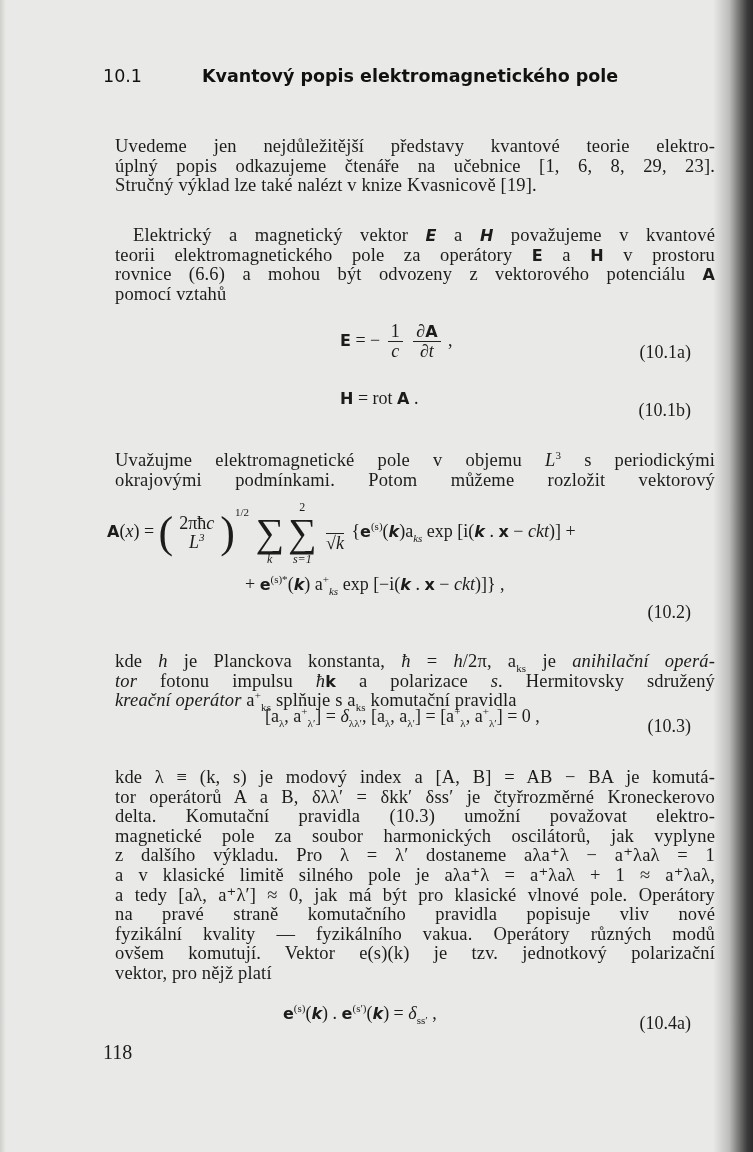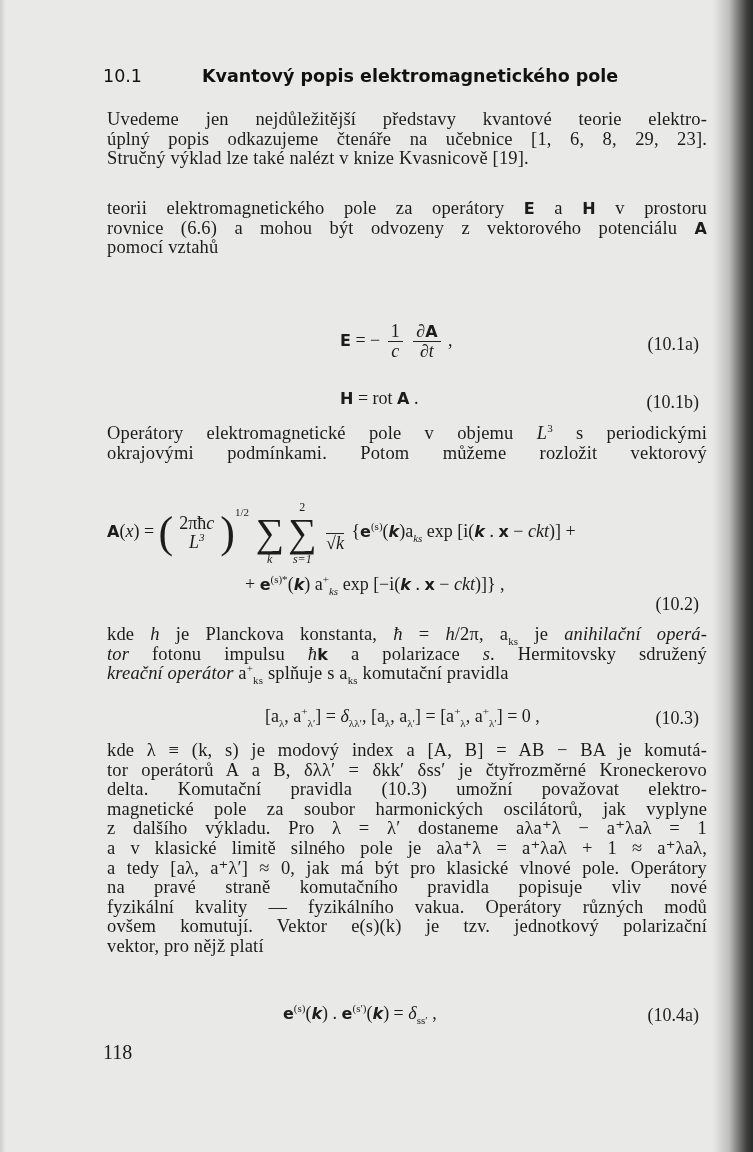--- a/index.html
+++ b/index.html
@@ -22,38 +22,39 @@
   }
   .heading {
     position: absolute; top: 66px; left: 0; width: 600px;
     font-family: "DejaVu Sans", "Liberation Sans", sans-serif;
     font-size: 17.5px; color: #111;
   }
   .heading .num { position: absolute; left: 0; }
   .heading .title { position: absolute; left: 99px; font-weight: bold; }
 
   .para {
-    position: absolute; left: 4px; width: 600px;
+    position: absolute; left: 12px; width: 600px;
     font-family: "Liberation Serif", "DejaVu Serif", serif;
     font-size: 18.5px; line-height: 19.6px;
     text-align: justify; text-align-last: left;
     letter-spacing: 0.15px;
+    margin-top: 27px;
   }
   .para .line { display: block; white-space: nowrap; text-align-last: justify; }
   .para .line.last { text-align-last: left; }
   .it { font-style: italic; }
   .bs { font-family: "DejaVu Sans", "Liberation Sans", sans-serif; font-weight: bold; font-size: 16px; }
   .bsi { font-family: "DejaVu Sans", "Liberation Sans", sans-serif; font-weight: bold; font-style: italic; font-size: 16px; }
 
   .eq {
     position: absolute; left: 0; width: 600px; height: 40px;
     font-family: "Liberation Serif", "DejaVu Serif", serif; font-size: 18px;
   }
   .eq .body { position: absolute; white-space: nowrap; }
-  .eq .eqnum { position: absolute; right: 4px; white-space: nowrap; }
+  .eq .eqnum { position: absolute; right: 12px; white-space: nowrap; margin-top: 8px; }
 
   .frac { display: inline-block; vertical-align: middle; text-align: center; margin: 0 3px; }
   .frac .n { display: block; border-bottom: 1px solid #222; padding: 0 3px; line-height: 19px; }
   .frac .d { display: block; line-height: 19px; }
   .bigparen { font-size: 44px; vertical-align: middle; font-weight: 200; line-height: 1; }
   .sum { display: inline-block; vertical-align: middle; text-align: center; margin: 0 2px; }
   .sum .sym { display: block; font-size: 40px; line-height: 38px; }
   .sum .lim { display: block; font-size: 12px; font-style: italic; line-height: 14px; }
   .sum .top { display: block; font-size: 12px; line-height: 14px; height: 14px; }
   sup, sub { font-size: 11px; line-height: 0; }
@@ -75,41 +76,42 @@
     <span class="title">Kvantový popis elektromagnetického pole</span>
   </div>
 
   <div class="para" style="top:110px">
     <span class="line">Uvedeme jen nejdůležitější představy kvantové teorie elektro-</span>
     <span class="line">úplný popis odkazujeme čtenáře na učebnice [1, 6, 8, 29, 23].</span>
     <span class="line last">Stručný výklad lze také nalézt v knize Kvasnicově [19].</span>
   </div>
 
   <div class="para" style="top:199px; text-indent:18px">
+    <span class="line"><span>Elektrický a magnetický vektor </span><span class="bsi">E</span><span> a </span><span class="bsi">H</span><span> považujeme v kvantové</span></span>
     <span class="line" style="text-indent:0"><span>teorii elektromagnetického pole za operátory </span><span class="bs">E</span><span> a </span><span class="bs">H</span><span> v prostoru</span></span>
     <span class="line" style="text-indent:0"><span>rovnice (6.6) a mohou být odvozeny z vektorového potenciálu </span><span class="bs">A</span></span>
     <span class="line last" style="text-indent:0">pomocí vztahů</span>
   </div>
 
   <div class="eq" style="top:322px">
     <span class="body" style="left:237px; top:0">
       <span class="bs">E</span> = − <span class="frac"><span class="n">1</span><span class="d it">c</span></span> <span class="frac"><span class="n">∂<span class="bs">A</span></span><span class="d">∂<span class="it">t</span></span></span> ,
     </span>
     <span class="eqnum" style="top:12px">(10.1a)</span>
   </div>
 
   <div class="eq" style="top:388px">
     <span class="body" style="left:237px; top:0">
       <span class="bs">H</span> = rot <span class="bs">A</span> .
     </span>
     <span class="eqnum" style="top:4px">(10.1b)</span>
   </div>
 
   <div class="para" style="top:424px">
-    <span class="line"><span>Operátory elektromagnetické pole v objemu </span><span class="it">L</span><sup>3</sup><span> s periodickými</span></span>
+    <span class="line"><span>Uvažujme elektromagnetické pole v objemu </span><span class="it">L</span><sup>3</sup><span> s periodickými</span></span>
     <span class="line">okrajovými podmínkami. Potom můžeme rozložit vektorový</span>
   </div>
 
   <div class="eq" style="top:500px; height:100px">
     <span class="body" style="left:4px; top:0">
       <span class="bs">A</span>(<span class="it">x</span>) = <span class="bigparen">(</span><span class="frac"><span class="n" style="border:none">2πħ<span class="it">c</span></span><span class="d it">L<sup>3</sup></span></span><span class="bigparen">)</span><sup style="position:relative; top:-14px">1/2</sup>
       <span class="sum"><span class="top"></span><span class="sym">∑</span><span class="lim">k</span></span><span class="sum"><span class="top">2</span><span class="sym">∑</span><span class="lim">s=1</span></span>
       <span class="frac"><span class="n" style="border:none">&nbsp;</span><span class="d" style="border-top:1px solid #222">√<span class="it">k</span></span></span>
       {<span class="bs">e</span><sup>(s)</sup>(<span class="bsi">k</span>)a<sub class="it">ks</sub> exp [i(<span class="bsi">k</span> . <span class="bs">x</span> − <span class="it">ckt</span>)] +
     </span>

